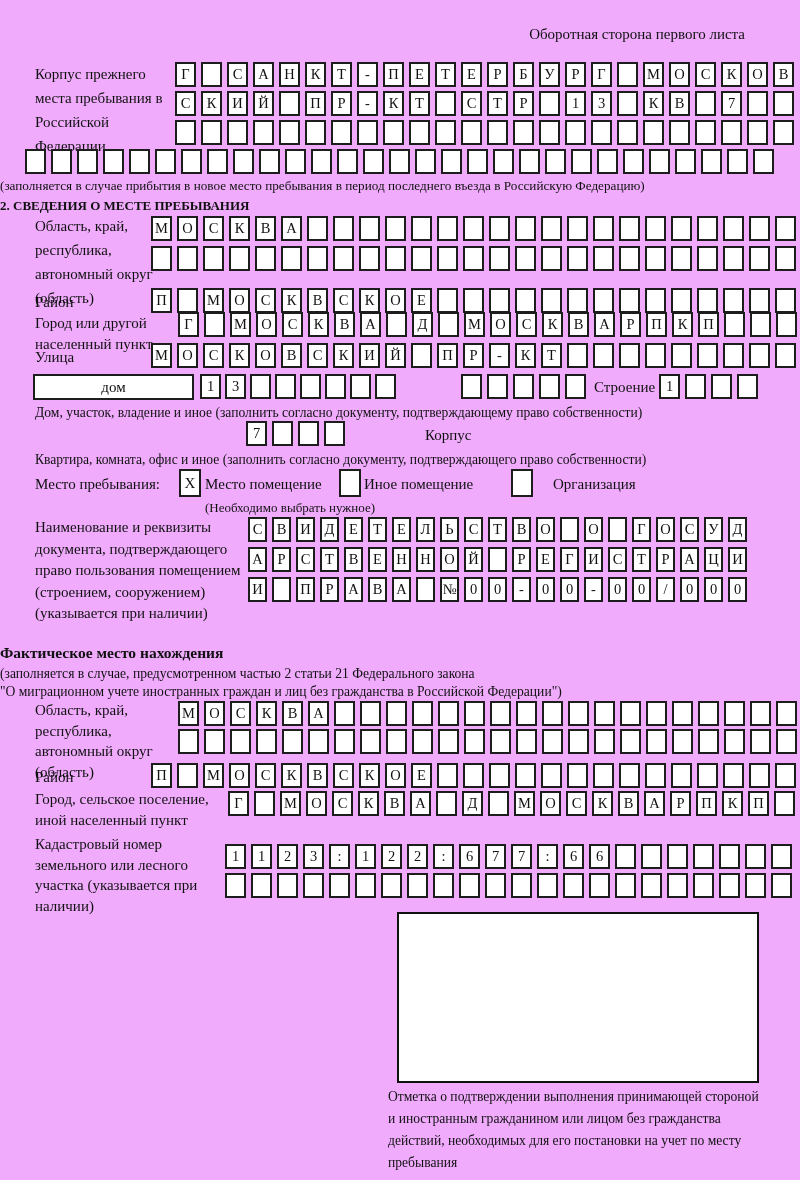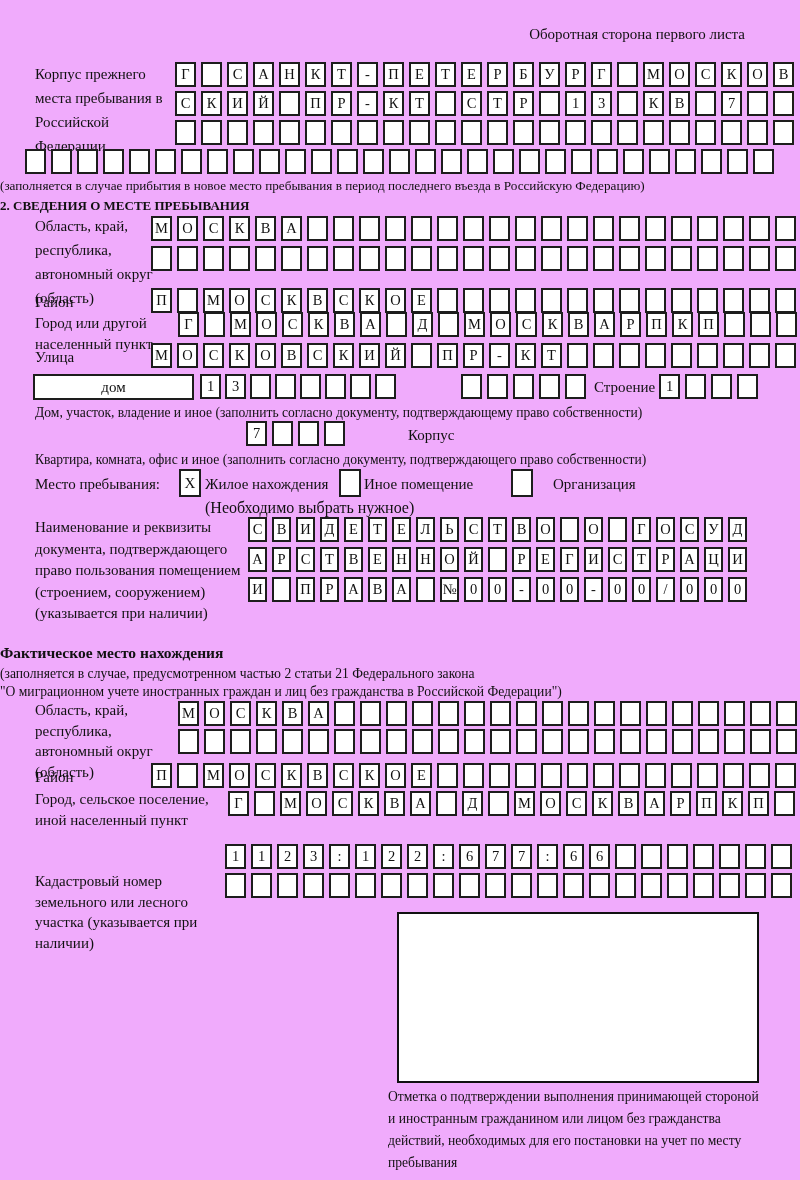--- a/index.html
+++ b/index.html
@@ -286,21 +286,21 @@
   <div class="cellrow" style="left:200px;top:374px;gap:4px;">
       <span class="cell">1</span>
       <span class="cell">3</span>
       <span class="cell"></span>
       <span class="cell"></span>
       <span class="cell"></span>
       <span class="cell"></span>
       <span class="cell"></span>
       <span class="cell"></span>
     </div>
-  <div class="lbl" style="left:408px;top:375px;margin-top:48px;">Корпус</div>
+  <div class="lbl" style="left:425px;top:375px;margin-top:48px;">Корпус</div>
   <div class="cellrow" style="left:461px;top:374px;">
       <span class="cell"></span>
       <span class="cell"></span>
       <span class="cell"></span>
       <span class="cell"></span>
       <span class="cell"></span>
     </div>
   <div class="lbl" style="left:594px;top:375px;">Строение</div>
   <div class="cellrow" style="left:659px;top:374px;">
       <span class="cell">1</span>
@@ -313,26 +313,26 @@
   <div class="cellrow" style="left:246px;top:421px;">
       <span class="cell">7</span>
       <span class="cell"></span>
       <span class="cell"></span>
       <span class="cell"></span>
     </div>
   <div class="lbl small" style="left:35px;top:451px;font-size:13.6px;">Квартира, комната, офис и иное (заполнить согласно документу, подтверждающего право собственности)</div>
 
   <div class="lbl" style="left:35px;top:472px;">Место пребывания:</div>
   <div class="cbx" style="left:179px;top:469px;">X</div>
-  <div class="lbl" style="left:205px;top:472px;">Жилое нахождения</div>
+  <div class="lbl" style="left:205px;top:472px;">Место помещение</div>
   <div class="cbx" style="left:339px;top:469px;"></div>
   <div class="lbl" style="left:364px;top:472px;">Иное помещение</div>
   <div class="cbx" style="left:511px;top:469px;"></div>
   <div class="lbl" style="left:553px;top:472px;">Организация</div>
-  <div class="lbl small center" style="left:205px;top:499px;width:250px;font-size:16px;">(Необходимо выбрать нужное)</div>
+  <div class="lbl small center" style="left:205px;top:499px;width:250px;font-size:13px;">(Необходимо выбрать нужное)</div>
 
   <div class="lbl" style="left:35px;top:517px;width:215px;line-height:21.5px;">Наименование и реквизиты документа, подтверждающего право пользования помещением (строением, сооружением) (указывается при наличии)</div>
   <div class="cellrow" style="left:248px;top:517px;--cw:15px;">
       <span class="cell">С</span>
       <span class="cell">В</span>
       <span class="cell">И</span>
       <span class="cell">Д</span>
       <span class="cell">Е</span>
       <span class="cell">Т</span>
       <span class="cell">Е</span>
@@ -504,21 +504,21 @@
       <span class="cell">К</span>
       <span class="cell">В</span>
       <span class="cell">А</span>
       <span class="cell">Р</span>
       <span class="cell">П</span>
       <span class="cell">К</span>
       <span class="cell">П</span>
       <span class="cell"></span>
     </div>
 
-  <div class="lbl" style="left:35px;top:871px;width:185px;line-height:20.5px;">Кадастровый номер земельного или лесного участка (указывается при наличии)</div>
+  <div class="lbl" style="left:35px;top:834px;width:185px;line-height:20.5px;">Кадастровый номер земельного или лесного участка (указывается при наличии)</div>
   <div class="cellrow" style="left:225px;top:844px;">
       <span class="cell">1</span>
       <span class="cell">1</span>
       <span class="cell">2</span>
       <span class="cell">3</span>
       <span class="cell">:</span>
       <span class="cell">1</span>
       <span class="cell">2</span>
       <span class="cell">2</span>
       <span class="cell">:</span>

